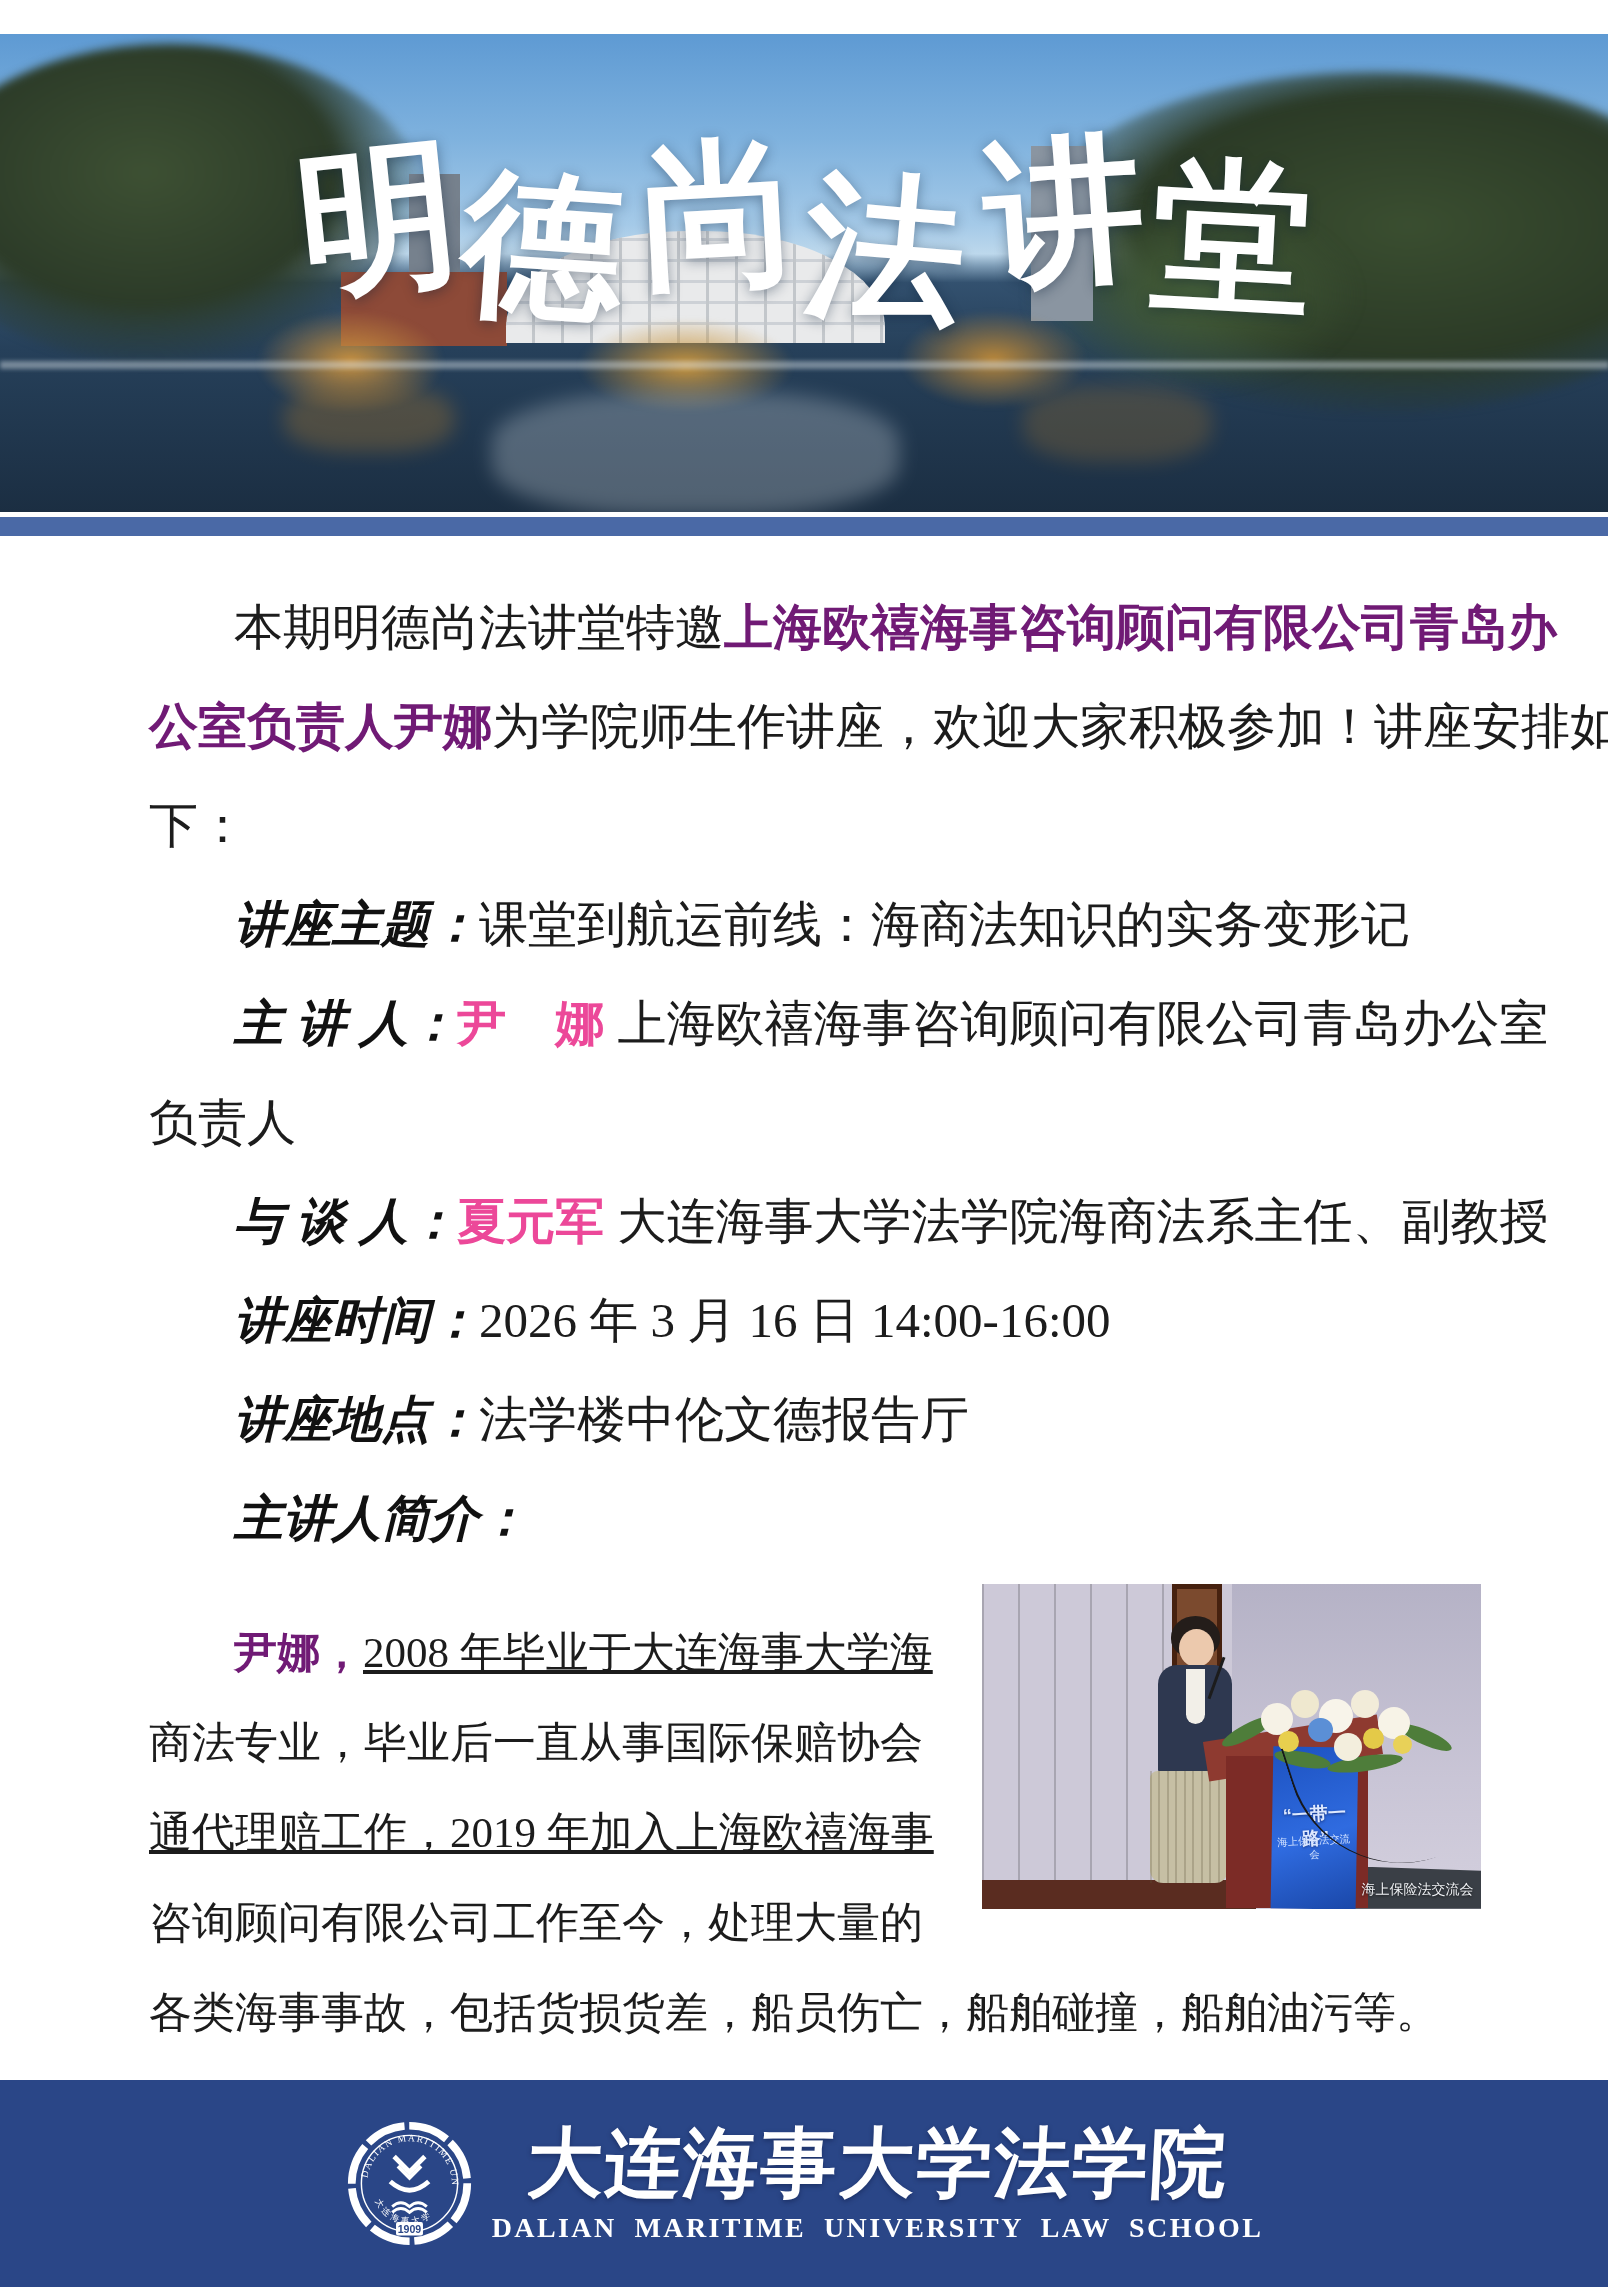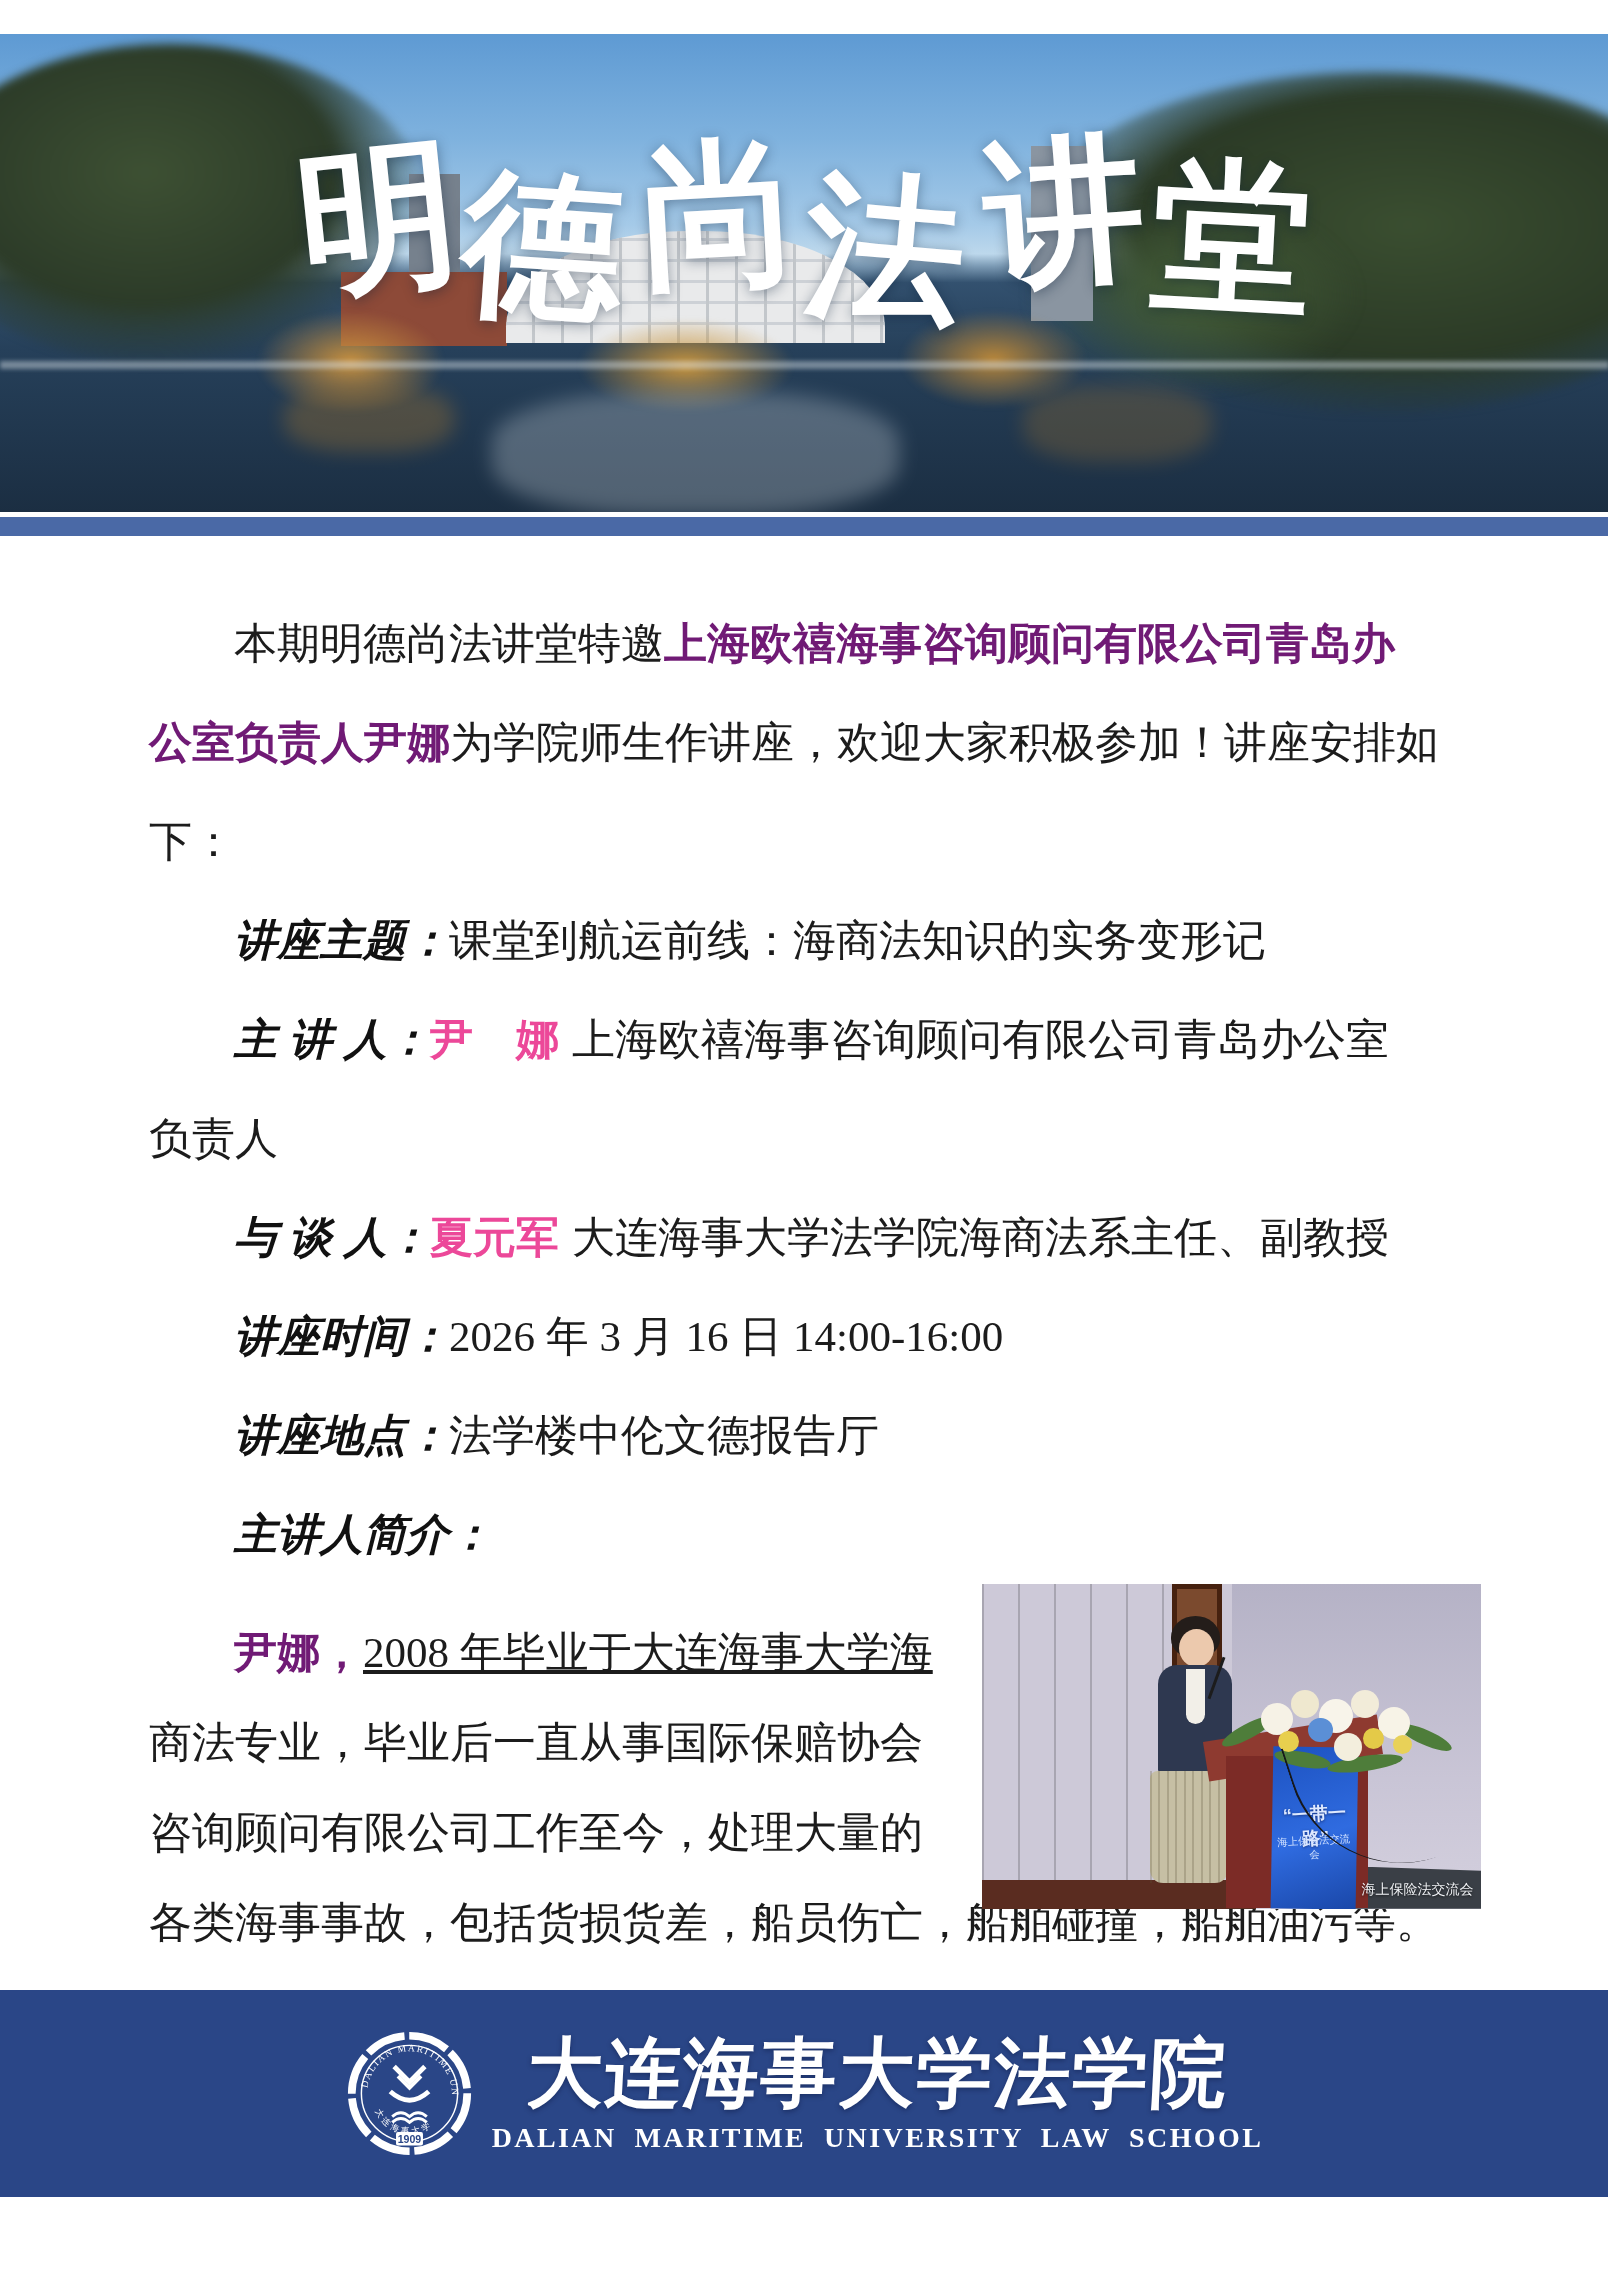--- a/index.html
+++ b/index.html
@@ -39,21 +39,21 @@
   .banner-title span:nth-child(2){transform:rotate(4deg) translateY(59px);}
   .banner-title span:nth-child(3){transform:rotate(-3deg) translateY(28px);}
   .banner-title span:nth-child(4){transform:rotate(5deg) translateY(62px);}
   .banner-title span:nth-child(5){transform:rotate(-4deg) translateY(24.6px);}
   .banner-title span:nth-child(6){transform:rotate(3deg) translateY(49px);}
 
   .divider{margin-top:4.7px;height:19px;background:#4a69a6;}
 
   
   .content{margin:59px 147px 0 149px;}
-  .line{height:99px;display:flex;align-items:center;white-space:nowrap;font-size:43px;}
+  .line{height:99px;display:flex;align-items:flex-start;white-space:nowrap;font-size:49px;}
   .line.indent{padding-left:85px;}
   .blue{color:#701a75;font-weight:700;}
   .lbl{font-weight:700;color:#111;font-style:italic;}
   .name{color:#ec4899;font-weight:700;}
   .val{margin-left:13.2px;}
   .serif{font-family:"Liberation Serif","DejaVu Serif",serif;}
 
   
   .bio{position:relative;margin:7.6px 147px 0 149px;}
   .bio-line{height:90px;display:flex;align-items:flex-end;white-space:nowrap;font-size:43px;}
@@ -220,20 +220,23 @@
     </div>
 
     <div class="bio-line indent">
       <span class="blue">尹娜，</span>
         <span class="bio-serif">2008 年毕业于大连海事大学海</span>
     </div>
     <div class="bio-line">
       <span>商法专业，毕业后一直从事国际保赔协会</span>
     </div>
     <div class="bio-line">
+      <span class="bio-serif">通代理赔工作，2019 年加入上海欧禧海事</span>
+    </div>
+    <div class="bio-line">
       <span>咨询顾问有限公司工作至今，处理大量的</span>
     </div>
     <div class="bio-line">
       <span>各类海事事故，包括货损货差，船员伤亡，船舶碰撞，船舶油污等。</span>
     </div>
   </div>
 
   <div class="footer">
     <svg class="seal" viewBox="0 0 132 132">
       <circle cx="66" cy="66" r="60" fill="none" stroke="#ffffff" stroke-width="8" stroke-dasharray="42 5"></circle>

